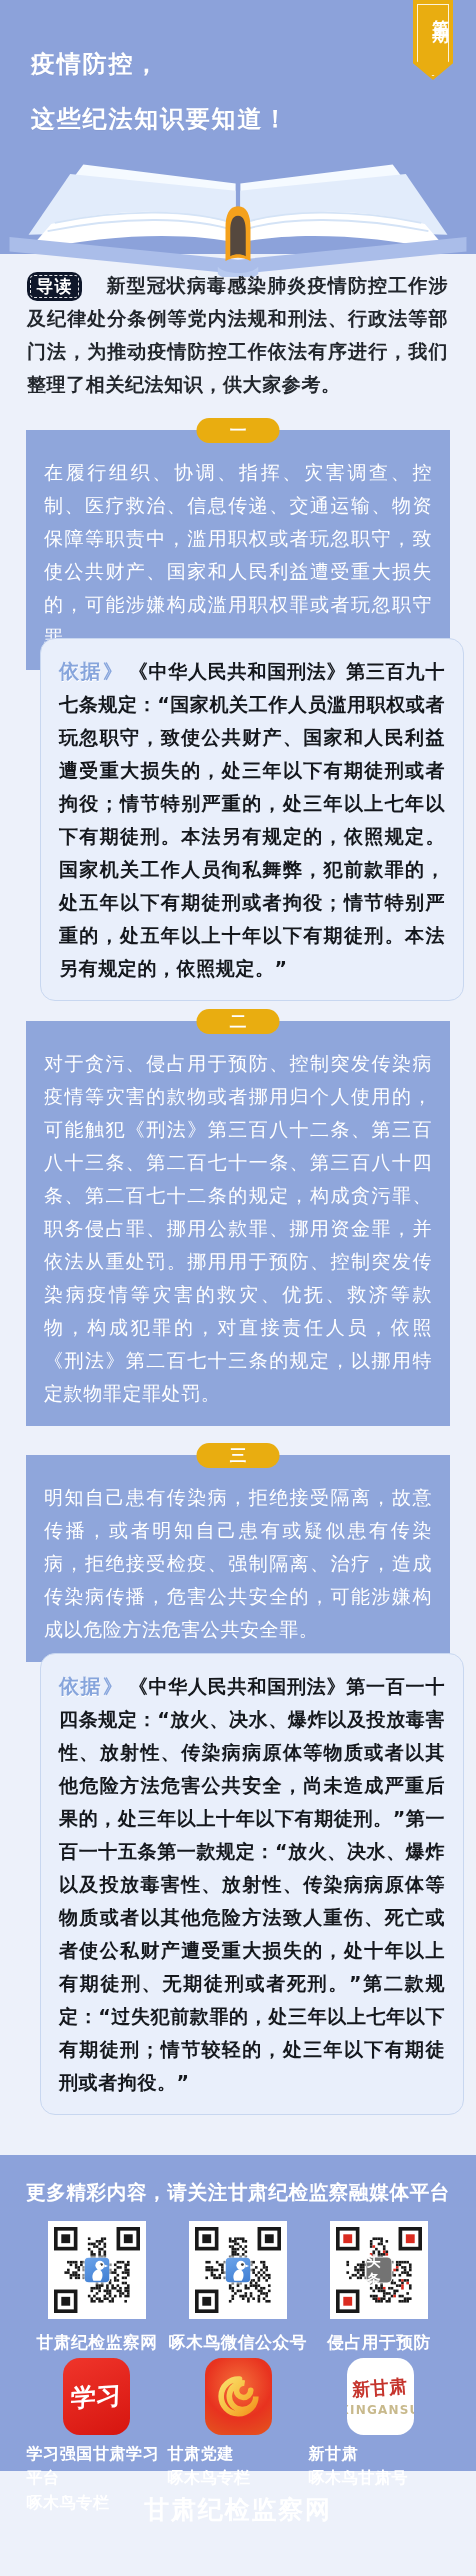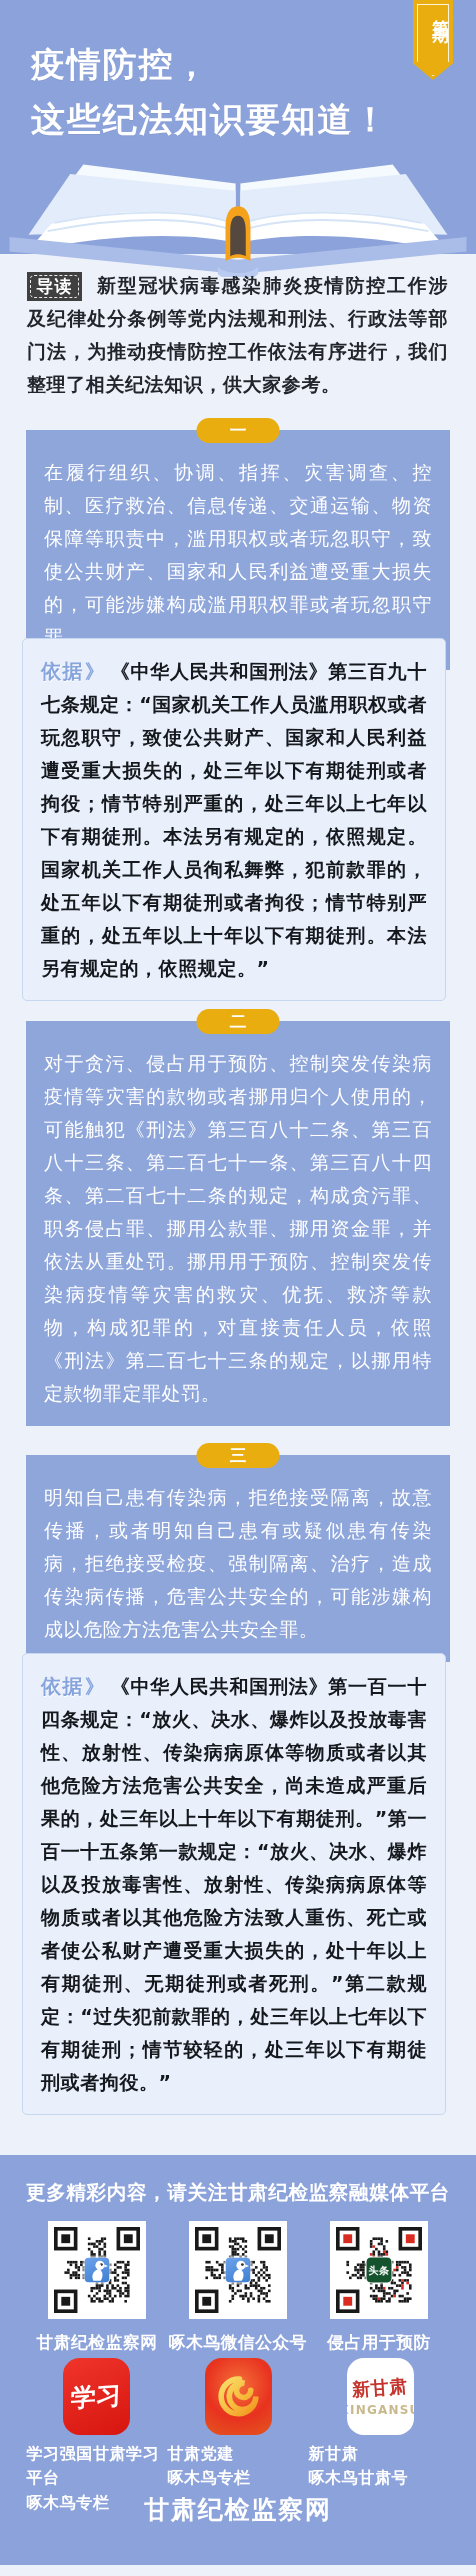--- a/index.html
+++ b/index.html
@@ -18,60 +18,60 @@
   .ribbon-inner{
     position:absolute; inset:3.6px; border:0.6px solid rgba(255,255,255,.85);
     clip-path:polygon(0 0,100% 0,100% 79%,50% 100%,0 79%);
   }
   .ribbon-text{
     position:absolute; left:0; top:6px; width:100%; text-align:center;
     writing-mode:vertical-rl; color:#fff; font-size:16.7px; font-weight:800;
     letter-spacing:3.6px; margin:0 auto; left:50%; transform:translateX(-50%);
   }
   .title{ position:absolute; left:31px; top:37px; color:#fff; font-weight:900; }
-  .title-line{ font-size:34px; line-height:55px; letter-spacing:1.8px; text-shadow:0 1.2px 0 rgba(0,0,0,.04); }
+  .title-line{ font-size:24px; line-height:55px; letter-spacing:1.8px; text-shadow:0 1.2px 0 rgba(0,0,0,.04); }
   .book{ position:absolute; left:0; top:149px; width:476px; height:128px; }
   
   .intro{ position:absolute; left:27px; top:269px; width:421px; color:#22262c; }
   .intro-text{ font-size:19px; line-height:33px; font-weight:600; text-align:justify; letter-spacing:0.6px; }
   .badge{
     display:inline-block; width:55px; height:29px; line-height:29px; text-align:center;
-    background:#404040; color:#fff; font-size:17px; font-weight:800; border-radius:0;
-    position:relative; margin-right:14px; vertical-align:middle; letter-spacing:1.2px;
+    background:#0f172a; color:#fff; font-size:17px; font-weight:800; border-radius:10px;
+    position:relative; margin-right:24px; vertical-align:middle; letter-spacing:1.2px;
   }
   .badge::before{ content:""; position:absolute; inset:3px; border:1.2px dashed rgba(255,255,255,.9); border-radius:4.2px; }
   
   .sec{ position:absolute; left:26px; width:424px; background:#8fa6db; padding:26px 18px 15.5px 18px; }
   .sec .pill{
     position:absolute; top:-12.5px; left:50%; transform:translateX(-50%);
     width:83px; height:25px; border-radius:12.5px; background:#e9ad10;
     color:#fff; font-size:16.7px; font-weight:800; text-align:center; line-height:25px;
   }
   .sec .body{ color:#fff; font-size:19px; line-height:33px; font-weight:400; text-align:justify; letter-spacing:0.6px; }
   
   .card{
-    position:absolute; left:22px; width:424px; background:#e9effb;
-    border:1.2px solid #c8d7f0; border-radius:5px; padding:15.5px 18px 15.5px 18px;
+    position:absolute; left:40px; width:424px; background:#e9effb;
+    border:1.2px solid #c8d7f0; border-radius:15px; padding:15.5px 18px 15.5px 18px;
   }
   .card .ct{ font-size:19px; line-height:33px; font-weight:600; color:#15181d; text-align:justify; letter-spacing:0.6px; }
   .jj{ color:#87a5dc; font-weight:900; font-size:20px; letter-spacing:1.2px; text-shadow:0.6px 0.6px 0 #ffffff; }
   .jjar{ color:#87a5dc; font-weight:900; font-size:19px; margin:0 6px 0 1.2px; }
   
-  .footer{ position:absolute; left:0; top:2155px; width:476px; height:410px; background:#8ca2da; color:#fff; }
+  .footer{ position:absolute; left:0; top:2155px; width:476px; height:316px; background:#8ca2da; color:#fff; }
   .f-heading{ position:absolute; top:24px; width:100%; text-align:center; font-size:19.6px; font-weight:600; letter-spacing:0.6px; }
   .qr-row,.cap-row,.app-row,.appcap-row{ position:absolute; left:0; width:476px; display:flex; justify-content:center; }
   .qr-row{ top:66px; gap:43px; }
   .qr-tile{ position:relative; width:98px; height:98px; background:#fff; padding:6px; }
   .qr-tile svg{ display:block; width:86px; height:86px; }
   .qr-logo{
     position:absolute; left:50%; top:50%; transform:translate(-50%,-50%);
     width:27px; height:27px; border-radius:5.4px; display:flex; align-items:center; justify-content:center;
   }
   .qr-logo.bird{ background:linear-gradient(160deg,#6ba3ea,#3f7ed2); border:1.2px solid #fff; }
-  .qr-logo.toutiao{ background:#14532d; border:1.2px solid #fff; color:#fff; font-size:10px; font-weight:800; letter-spacing:0.6px; }
+  .qr-logo.toutiao{ background:#737373; border:1.2px solid #fff; color:#fff; font-size:14px; font-weight:800; letter-spacing:0.6px; }
   .cap-row{ top:176px; }
   .cap-row .cap{ width:141px; text-align:center; font-size:16.7px; font-weight:600; letter-spacing:0.6px; }
   .app-row{ top:203px; gap:75px; }
   .app-icon{ width:67px; height:77px; border-radius:16.7px; position:relative; overflow:hidden; }
   .app-icon.xuexi{ background:linear-gradient(155deg,#f0352b,#d6150f); display:flex; align-items:center; justify-content:center; }
   .app-icon.xuexi span{ color:#fff; font-size:25px; font-weight:900; transform:skewX(-6deg) rotate(-4deg); }
   .app-icon.dangjian{ background:radial-gradient(circle at 50% 35%,#f4703a 0%,#e8321f 55%,#e3571f 100%); display:flex; align-items:center; justify-content:center; }
   .app-icon.xingansu{ background:#fff; display:flex; flex-direction:column; align-items:center; justify-content:center; gap:3.6px; }
   .app-icon.xingansu .zh{ color:#c5342c; font-size:18px; font-weight:900; transform:rotate(-4deg); letter-spacing:0.6px; }
   .app-icon.xingansu .en{ color:#c8b98c; font-size:12px; letter-spacing:1.2px; font-weight:700; }

